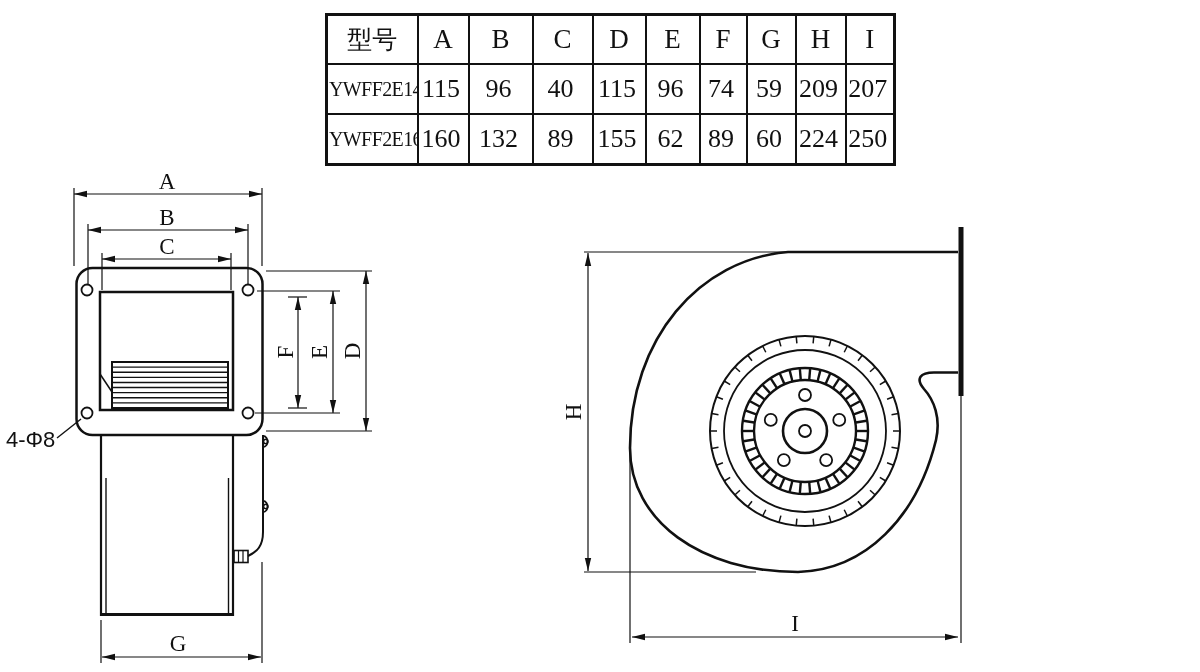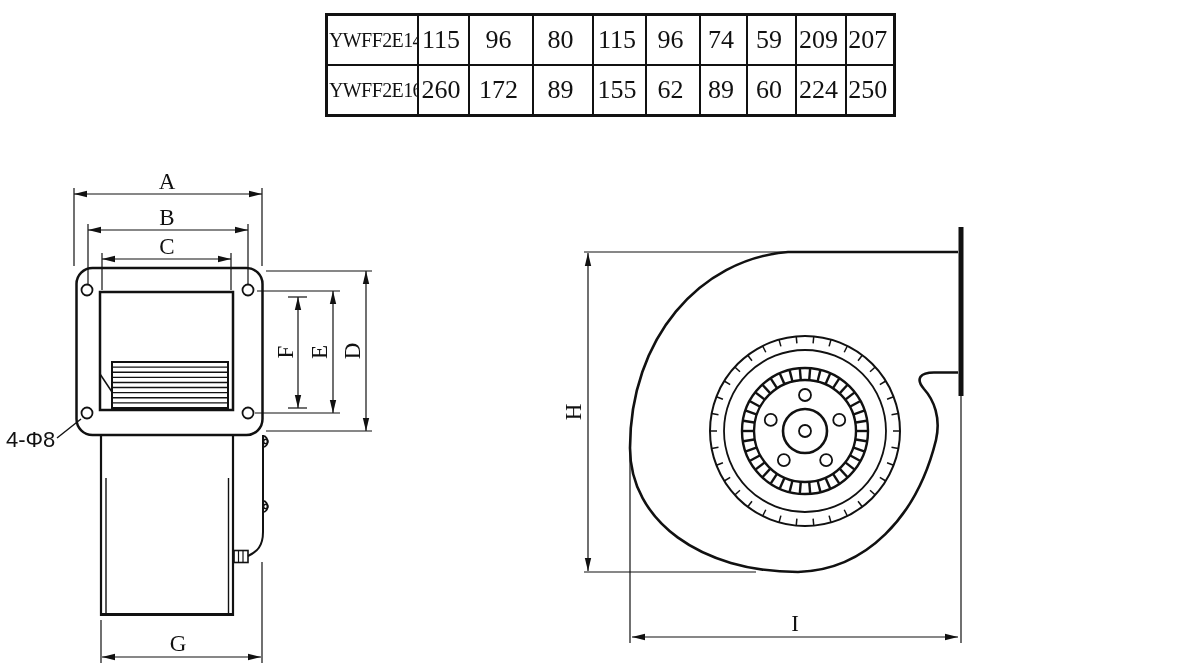--- a/index.html
+++ b/index.html
@@ -40,36 +40,48 @@
         <col style="width:64px">
       <col style="width:60px">
         <col style="width:53px">
         <col style="width:54px">
       <col style="width:47px">
         <col style="width:49px">
         <col style="width:50px">
         <col style="width:49px">
     </colgroup>
     <tbody>
+        <tr class="hdr">
+      <th class="model-h">型号</th>
+      <th>A</th>
+      <th>B</th>
+      <th>C</th>
+      <th>D</th>
+      <th>E</th>
+      <th>F</th>
+      <th>G</th>
+      <th>H</th>
+      <th>I</th>
+    </tr>
     <tr>
       <td class="model">YWFF2E140</td>
       <td class="num">115</td>
       <td class="num">96</td>
-      <td class="num">80</td>
+      <td class="num">40</td>
       <td class="num">115</td>
       <td class="num">96</td>
       <td class="num">74</td>
       <td class="num">59</td>
       <td class="num">209</td>
       <td class="num">207</td>
     </tr>
     <tr>
       <td class="model">YWFF2E160</td>
-      <td class="num">260</td>
-      <td class="num">172</td>
+      <td class="num">160</td>
+      <td class="num">132</td>
       <td class="num">89</td>
       <td class="num">155</td>
       <td class="num">62</td>
       <td class="num">89</td>
       <td class="num">60</td>
       <td class="num">224</td>
       <td class="num">250</td>
     </tr>
   </tbody>
     </table>

